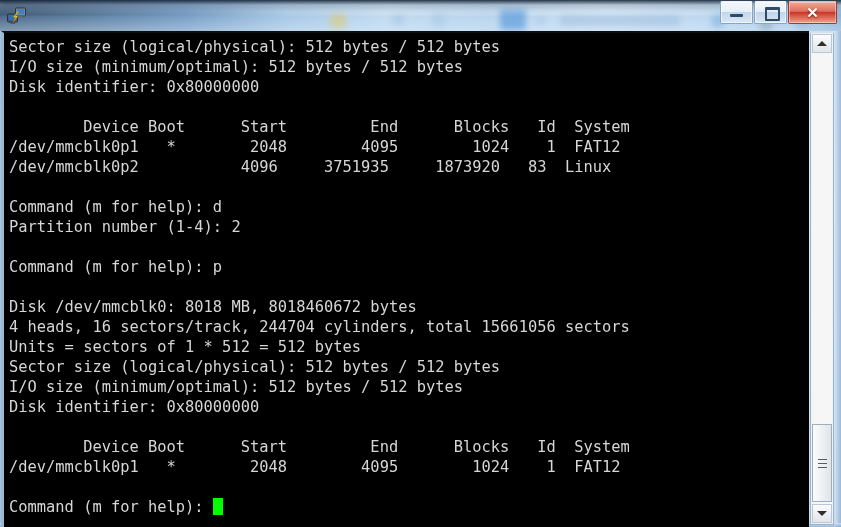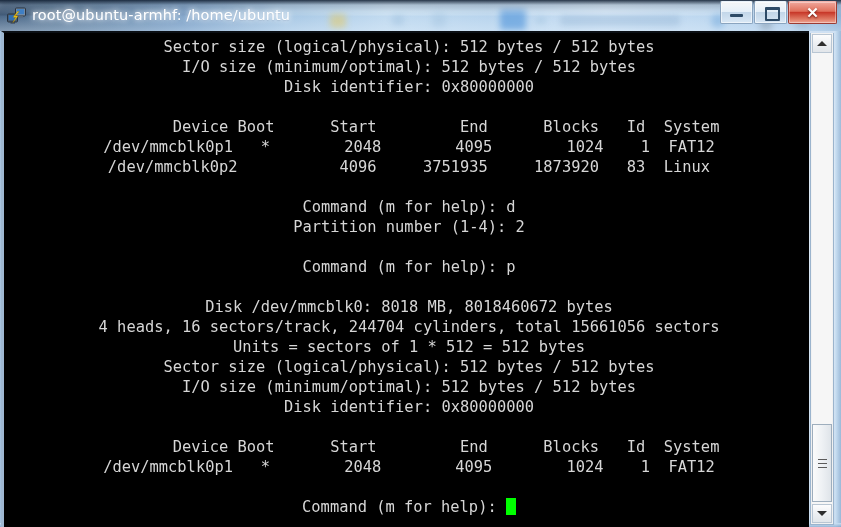--- a/index.html
+++ b/index.html
@@ -200,21 +200,20 @@
     font-size: 15.4px;
     line-height: 20px;
     color: #d6d6d6;
     white-space: pre;
     overflow: hidden;
     letter-spacing: 0px;
   }
   .term-line {
     height: 20px;
     white-space: pre;
-    text-align: center;
   }
   .cursor {
     display: inline-block;
     width: 9.97px;
     height: 17px;
     background: #00ff00;
     vertical-align: -3px;
   }
 
   
@@ -304,21 +303,20 @@
     <svg id="title-icon" viewBox="0 0 21 21">
       <rect x="1.5" y="9" width="10" height="8" rx="1" fill="#4a5c70" stroke="#2a3441"></rect>
       <rect x="2.8" y="10.2" width="7.4" height="5" fill="#2f6fb5"></rect>
       <rect x="4.5" y="17" width="4.5" height="1.6" fill="#3a4756"></rect>
       <rect x="9.5" y="3" width="10" height="8" rx="1" fill="#7d8fa3" stroke="#2a3441"></rect>
       <rect x="10.8" y="4.2" width="7.4" height="5" fill="#3f7fc4"></rect>
       <rect x="12.5" y="11" width="4.5" height="1.6" fill="#5b6b7c"></rect>
       <polygon points="11.5,6.5 7.2,12.2 9.8,12.2 7.0,17.5 12.0,11.0 9.2,11.0 13.0,6.5" fill="#ffd21e" stroke="#b38800" stroke-width="0.5"></polygon>
     </svg>
 
-    <div id="title-text">root@ubuntu-armhf: /home/ubuntu</div>
 
     <div id="caption-buttons">
       <div class="capbtn" id="btn-min">
         <span class="glyph-min"></span>
       </div>
       <div class="capbtn" id="btn-max">
         <span class="glyph-max"></span>
       </div>
       <div class="capbtn" id="btn-close">
         <span class="glyph-close">✕</span>

